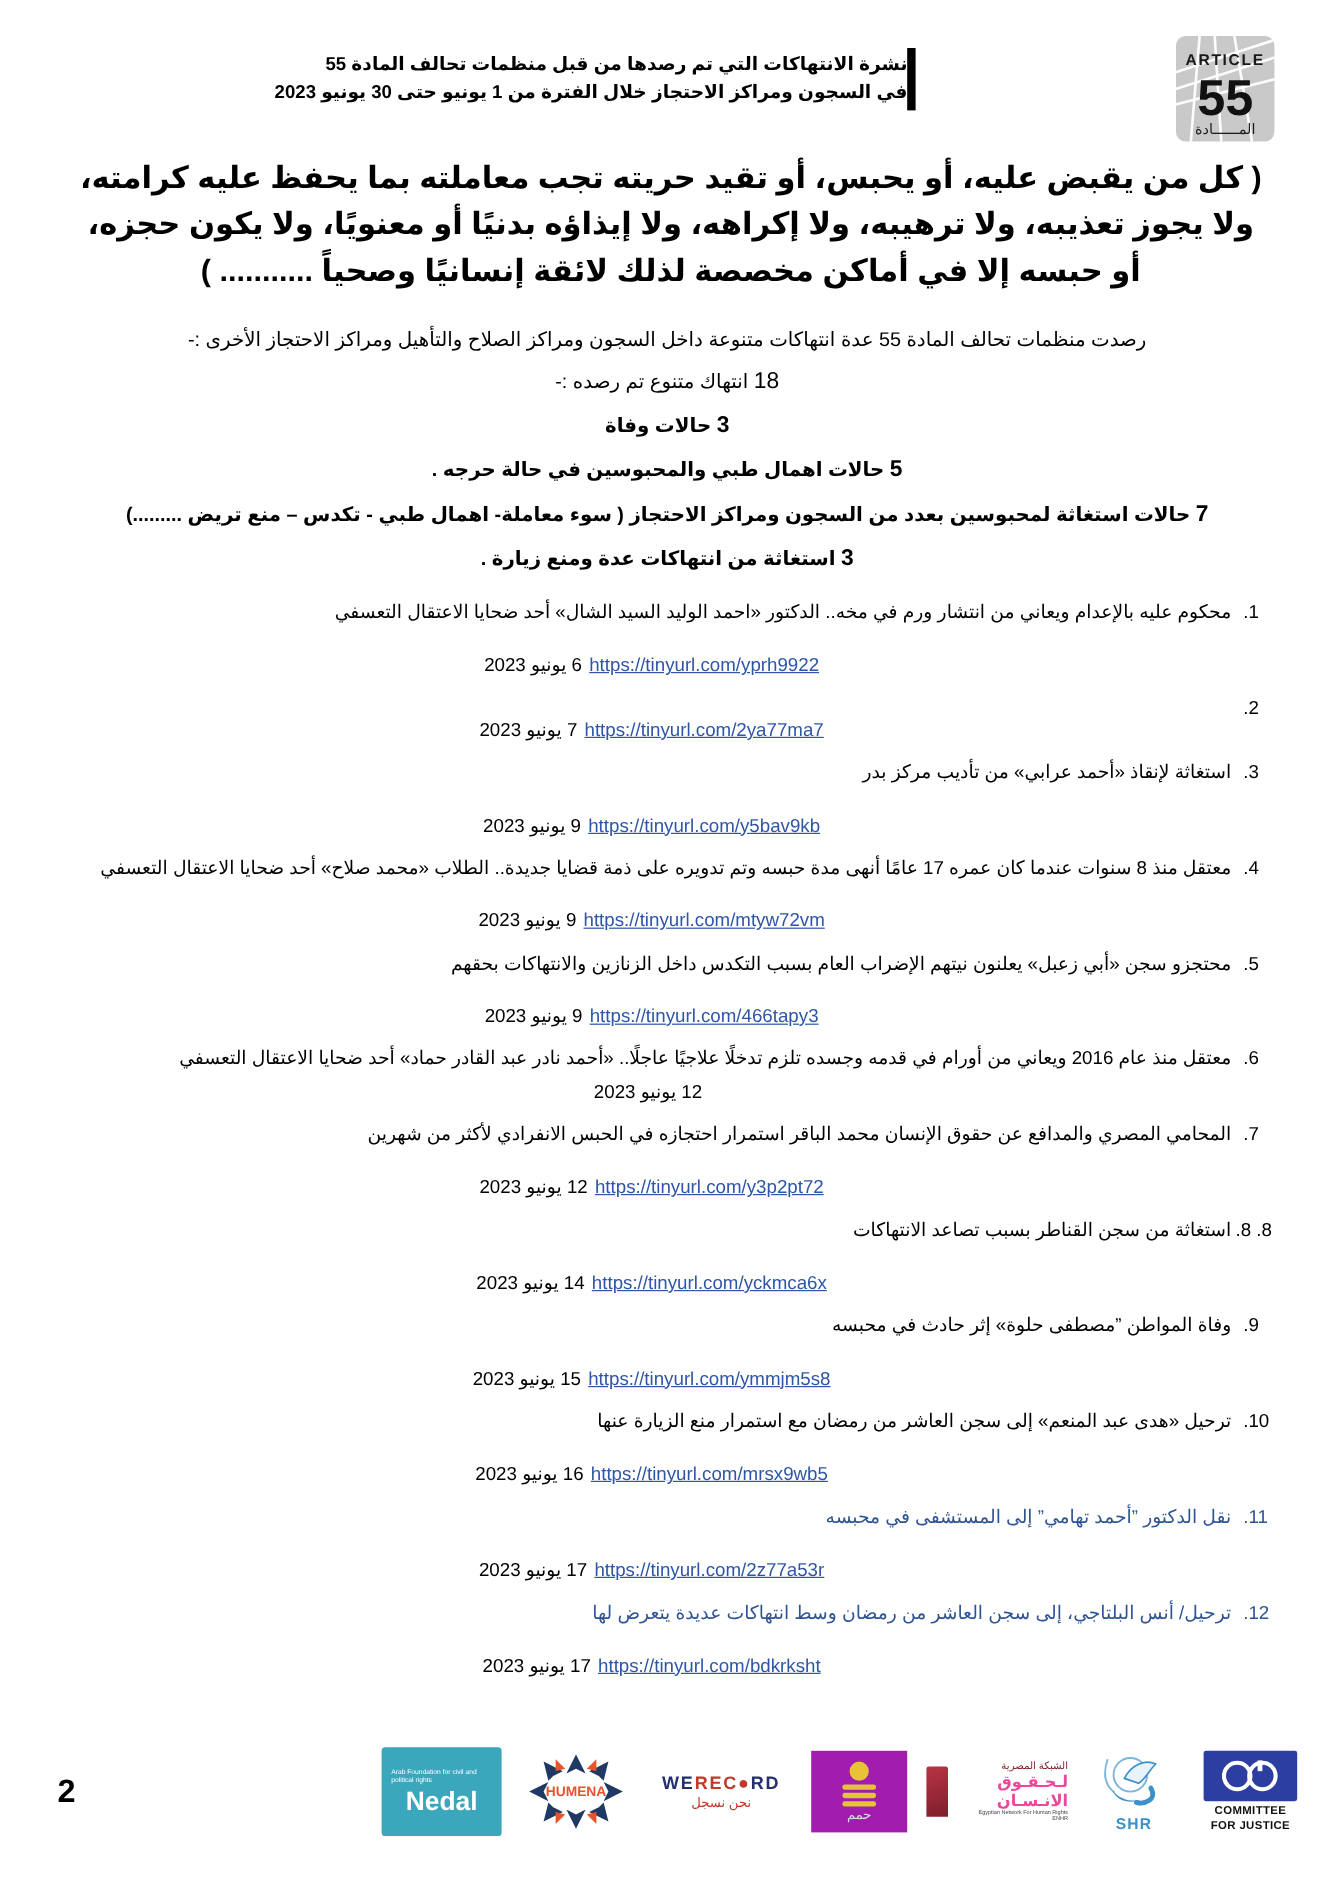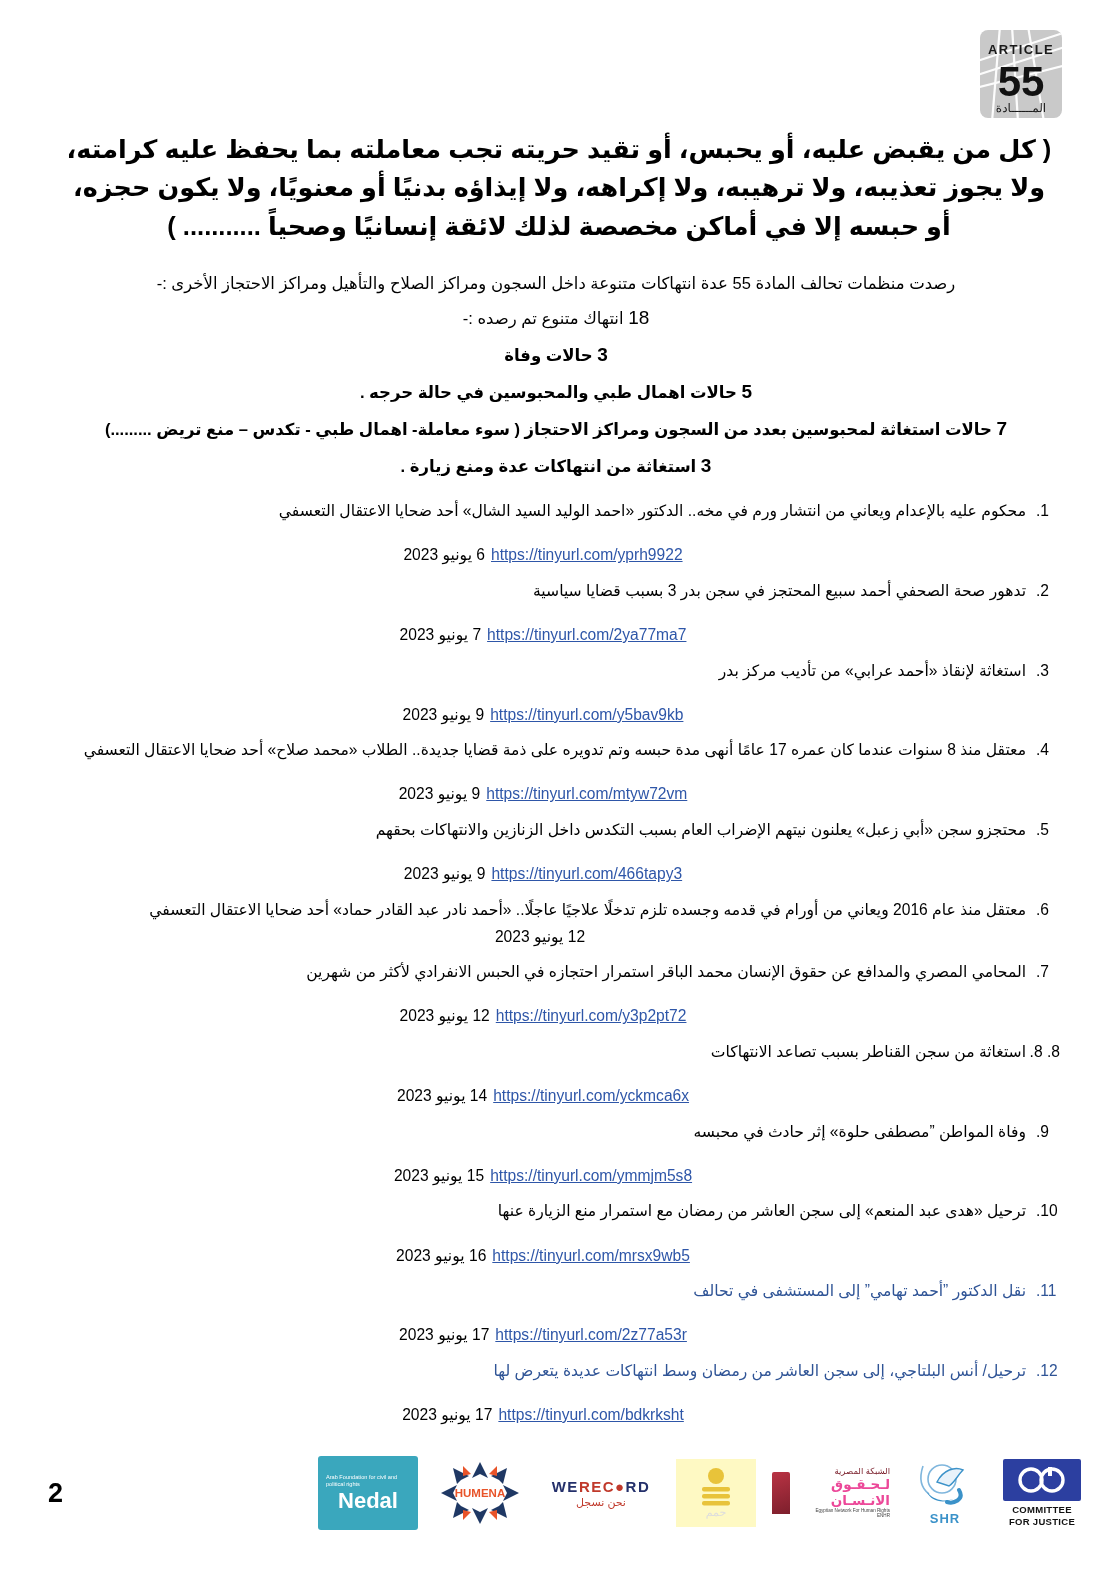--- a/index.html
+++ b/index.html
@@ -189,21 +189,21 @@
   }
   .cfj .cap { font-size: 9.5px; font-weight: bold; letter-spacing: .3px; line-height:1.25; margin-top:3px; color:#111; direction:ltr;}
   .shr { width: 78px; text-align:center; }
   .shr .cap { font-size: 13px; font-weight: bold; color:#3b92c9; letter-spacing:1px; direction:ltr; margin-top:1px;}
   .enhr { width: 118px; display:flex; align-items:center; gap:18px;}
   .enhr .txt { text-align:right; direction: rtl; line-height:1.15;}
   .enhr .t1 { font-size: 8.5px; color:#7a1f2b; }
   .enhr .t2 { font-size: 13.5px; font-weight:bold; color:#ec4899; }
   .enhr .t3 { font-size: 4.6px; color:#444; direction:ltr; text-align:right;}
   .enhr .flag { width:26px;height:42px;background:linear-gradient(160deg,#b93344,#7d1f2c); border-radius:2px 2px 0 0;}
-  .hemm { width: 80px; height: 68px; background:#fef9c3; display:flex;align-items:center;justify-content:center;}
+  .hemm { width: 80px; height: 68px; background:#a21caf; display:flex;align-items:center;justify-content:center;}
   .werecord { width: 118px; text-align:center; direction:ltr;}
   .werecord .w1 { font-size: 15px; font-weight: bold; letter-spacing:1.5px; color:#24306b;}
   .werecord .w1 .r { color:#c0392b;}
   .werecord .w2 { font-size: 11px; color:#c0392b; direction:rtl; letter-spacing:1px; margin-top:1px;}
   .humena { width: 92px; text-align:center;}
   .nedal { width: 100px; height:74px; background:#3aa7bd; border-radius:3px; display:flex;flex-direction:column;justify-content:center; padding:6px 8px; color:#fff; direction:ltr;}
   .nedal .n1 { font-size:5.6px; line-height:1.3; text-align:left;}
   .nedal .n2 { font-size:22px; font-weight:bold; text-align:left; line-height:1; margin-top:2px;}
 </style>
 </head>
@@ -228,20 +228,27 @@
           <line x1="34" y1="0" x2="26" y2="96"></line>
           <line x1="46" y1="0" x2="52" y2="96"></line>
           <line x1="62" y1="0" x2="78" y2="96"></line>
         </g>
         <text x="55" y="28" text-anchor="middle" font-family="Liberation Sans, sans-serif" font-size="13" font-weight="bold" fill="#1a1a1a" letter-spacing="1.4">ARTICLE</text>
         <text x="55" y="70" text-anchor="middle" font-family="Liberation Sans, sans-serif" font-size="42" font-weight="bold" fill="#111111">55</text>
         <text x="55" y="86" text-anchor="middle" font-family="Liberation Sans, sans-serif" font-size="12" fill="#1a1a1a">المــــــادة</text>
       </svg>
     </div>
 
+    <div class="header-text-wrap">
+      <div class="header-bar"></div>
+      <div class="header-lines">
+        <div>نشرة الانتهاكات التي تم رصدها من قبل منظمات تحالف المادة 55</div>
+        <div>في السجون ومراكز الاحتجاز خلال الفترة من 1 يونيو حتى 30 يونيو 2023</div>
+      </div>
+    </div>
   </div>
 
 
   <div class="article-quote">
     <div>( كل من يقبض عليه، أو يحبس، أو تقيد حريته تجب معاملته بما يحفظ عليه كرامته،</div>
     <div>ولا يجوز تعذيبه، ولا ترهيبه، ولا إكراهه، ولا إيذاؤه بدنيًا أو معنويًا، ولا يكون حجزه،</div>
     <div>أو حبسه إلا في أماكن مخصصة لذلك لائقة إنسانيًا وصحياً ........... )</div>
   </div>
 
   <div class="summary">
@@ -259,21 +266,20 @@
       <div class="item">
         <div class="item-num">1.</div>
         <div class="item-body">
           <div class="item-title">محكوم عليه بالإعدام ويعاني من انتشار ورم في مخه.. الدكتور «احمد الوليد السيد الشال» أحد ضحايا الاعتقال التعسفي</div>
           <div class="item-meta"><a class="link" href="#">https://tinyurl.com/yprh9922</a><span class="date">6 يونيو 2023</span></div>
         </div>
       </div>
       <div class="item">
         <div class="item-num">2.</div>
         <div class="item-body">
-          <div class="item-title">تدهور صحة الصحفي أحمد سبيع المحتجز في سجن بدر 3 بسبب قضايا سياسية</div>
           <div class="item-meta"><a class="link" href="#">https://tinyurl.com/2ya77ma7</a><span class="date">7 يونيو 2023</span></div>
         </div>
       </div>
       <div class="item">
         <div class="item-num">3.</div>
         <div class="item-body">
           <div class="item-title">استغاثة لإنقاذ «أحمد عرابي» من تأديب مركز بدر</div>
           <div class="item-meta"><a class="link" href="#">https://tinyurl.com/y5bav9kb</a><span class="date">9 يونيو 2023</span></div>
         </div>
       </div>
@@ -322,21 +328,21 @@
       <div class="item">
         <div class="item-num">10.</div>
         <div class="item-body">
           <div class="item-title">ترحيل «هدى عبد المنعم» إلى سجن العاشر من رمضان مع استمرار منع الزيارة عنها</div>
           <div class="item-meta"><a class="link" href="#">https://tinyurl.com/mrsx9wb5</a><span class="date">16 يونيو 2023</span></div>
         </div>
       </div>
       <div class="item blue">
         <div class="item-num">11.</div>
         <div class="item-body">
-          <div class="item-title">نقل الدكتور ”أحمد تهامي” إلى المستشفى في تحالف</div>
+          <div class="item-title">نقل الدكتور ”أحمد تهامي” إلى المستشفى في محبسه</div>
           <div class="item-meta"><a class="link" href="#">https://tinyurl.com/2z77a53r</a><span class="date">17 يونيو 2023</span></div>
         </div>
       </div>
       <div class="item blue">
         <div class="item-num">12.</div>
         <div class="item-body">
           <div class="item-title">ترحيل/ أنس البلتاجي، إلى سجن العاشر من رمضان وسط انتهاكات عديدة يتعرض لها</div>
           <div class="item-meta"><a class="link" href="#">https://tinyurl.com/bdkrksht</a><span class="date">17 يونيو 2023</span></div>
         </div>
       </div>

